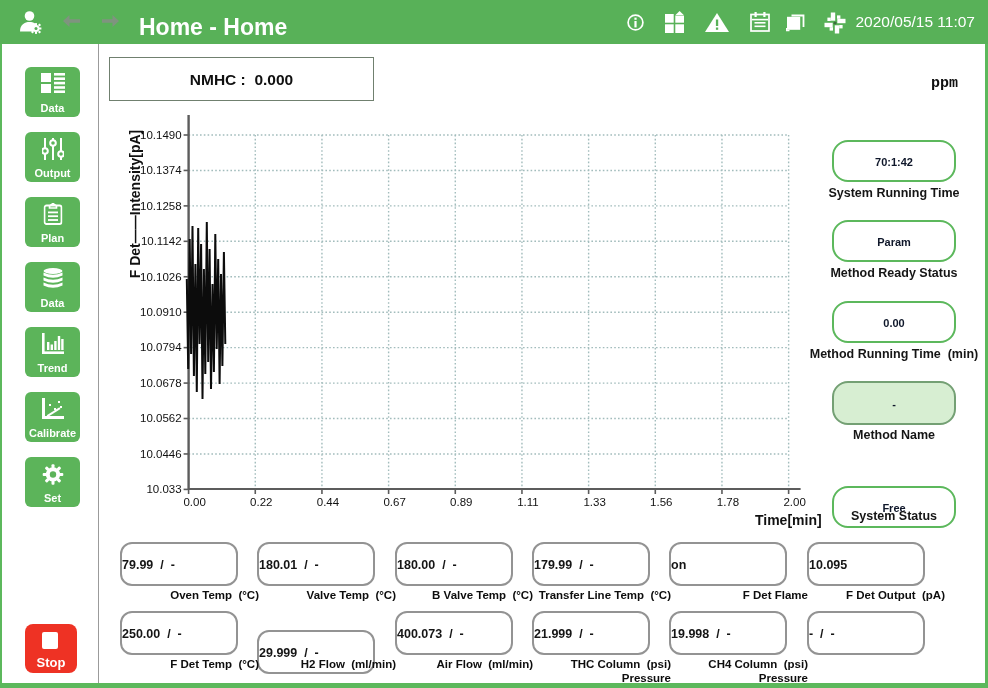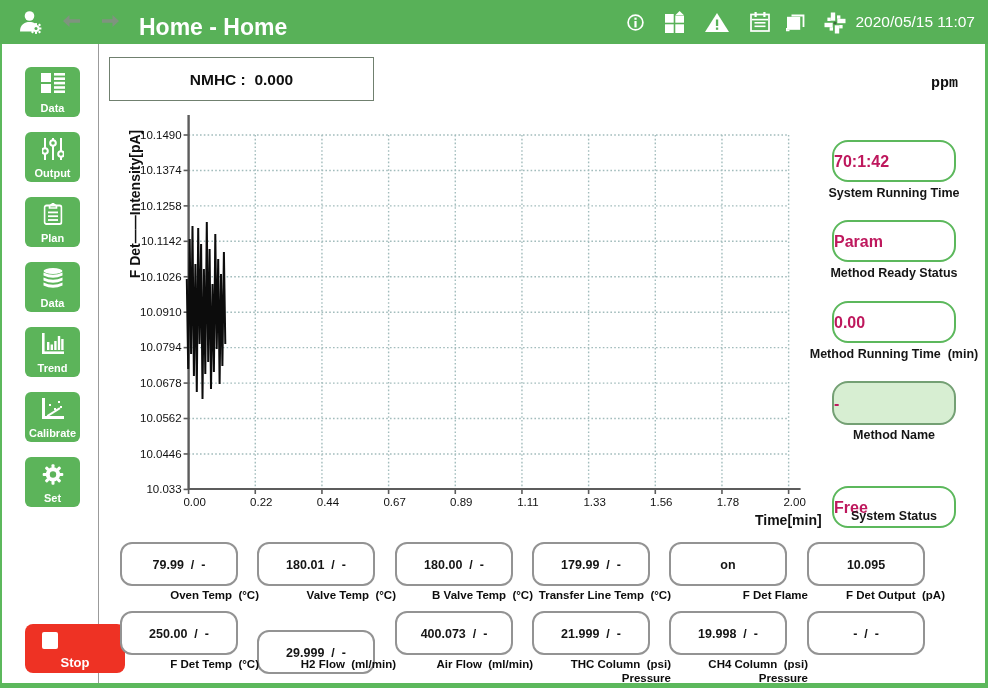--- a/index.html
+++ b/index.html
@@ -13,34 +13,34 @@
   
   #bLeft{left:0;top:44px;width:2px;height:644px;background:#5cb85c;}
   #bRight{left:985px;top:44px;width:3px;height:644px;background:#5cb85c;}
   #bBottom{left:0;top:683px;width:988px;height:5px;background:#5cb85c;}
   #sep{left:98px;top:44px;width:1px;height:639px;background:#9b9b9b;}
   
   .sbtn{left:25px;width:55px;height:50px;background:#5cb45a;border-radius:6px;
         color:#fff;text-align:center;}
   .sbtn .lbl{position:absolute;left:0;right:0;bottom:3px;font-size:11px;font-weight:bold;}
   .sbtn svg{position:absolute;left:50%;transform:translateX(-50%);top:6px;}
-  #stopBtn{left:25px;top:624px;width:52px;height:49px;background:#ee3224;border-radius:8px;color:#fff;padding-left:48px;}
+  #stopBtn{left:25px;top:624px;width:52px;height:49px;background:#ee3224;border-radius:8px;color:#fff;}
   #stopBtn .sq{position:absolute;left:17px;top:8px;width:16px;height:17px;background:#fff;border-radius:2px;}
   #stopBtn .lbl{position:absolute;left:0;right:0;bottom:3px;font-size:13px;font-weight:bold;text-align:center;}
   
   #nmhc{left:109px;top:57px;width:263px;height:42px;border:1px solid #70806f;
         font-size:15.5px;font-weight:bold;color:#101010;text-align:center;line-height:43px;}
   #ppm{left:931px;top:75px;font-family:"Liberation Mono",monospace;font-size:15px;font-weight:bold;color:#101010;}
   
   .stbox{left:832px;width:124px;height:42px;border:2px solid #5cb85c;border-radius:16px;
-         background:#fff;font-size:16px;font-weight:bold;color:#be185d;text-align:left;line-height:40px;box-sizing:border-box;}
+         background:#fff;font-size:11px;font-weight:bold;color:#0f172a;text-align:center;line-height:40px;box-sizing:border-box;}
   .stlbl{left:789px;width:210px;text-align:center;font-size:12.5px;font-weight:bold;color:#151515;}
   
   .pbox{width:118px;height:44px;border:2px solid #939393;border-radius:12px;background:#fff;
-        font-size:12.5px;font-weight:bold;color:#151515;text-align:center;line-height:42px;box-sizing:border-box;}
+        font-size:12.5px;font-weight:bold;color:#151515;line-height:42px;box-sizing:border-box;}
   .plbl{width:160px;text-align:right;font-size:11.5px;font-weight:bold;color:#0d0d0d;line-height:13.5px;}
 </style>
 </head>
 <body>
 <div class="abs" id="topbar"></div>
 <div class="abs" id="title">Home - Home</div>
 <div class="abs" id="dateTxt">2020/05/15 11:07</div>
 <div class="abs" id="bLeft"></div>
 <div class="abs" id="bRight"></div>
 <div class="abs" id="bBottom"></div>

